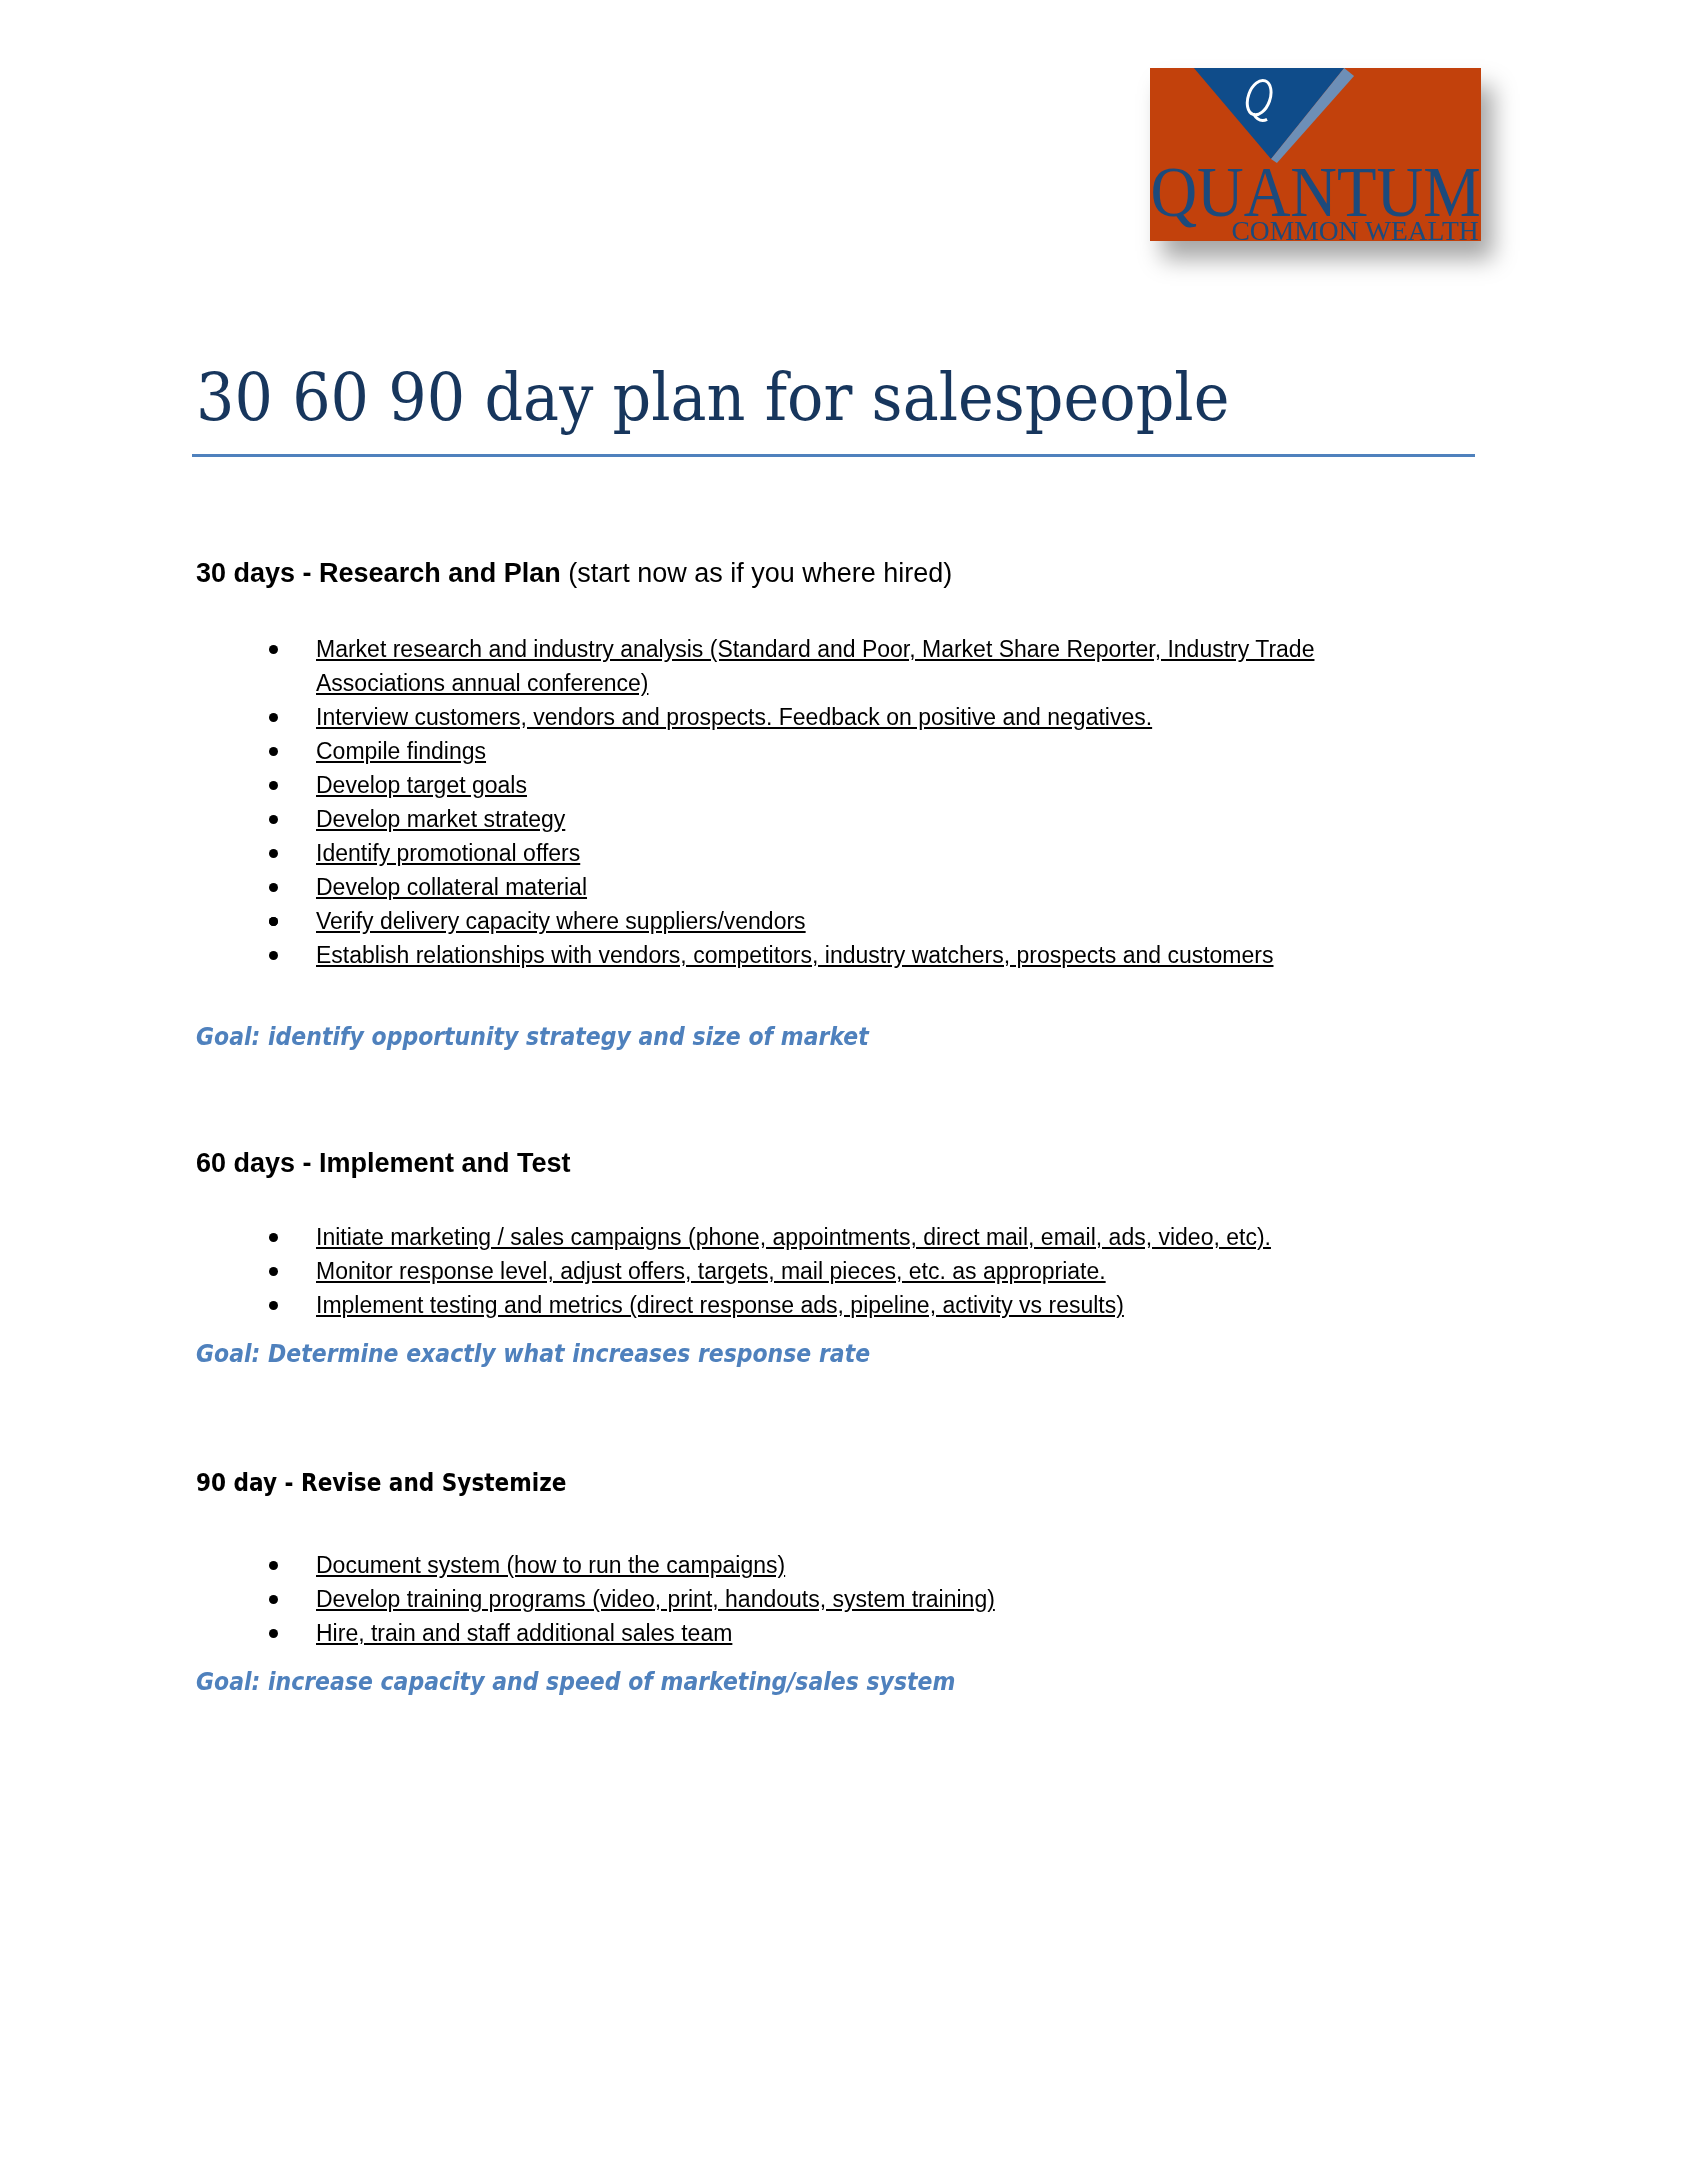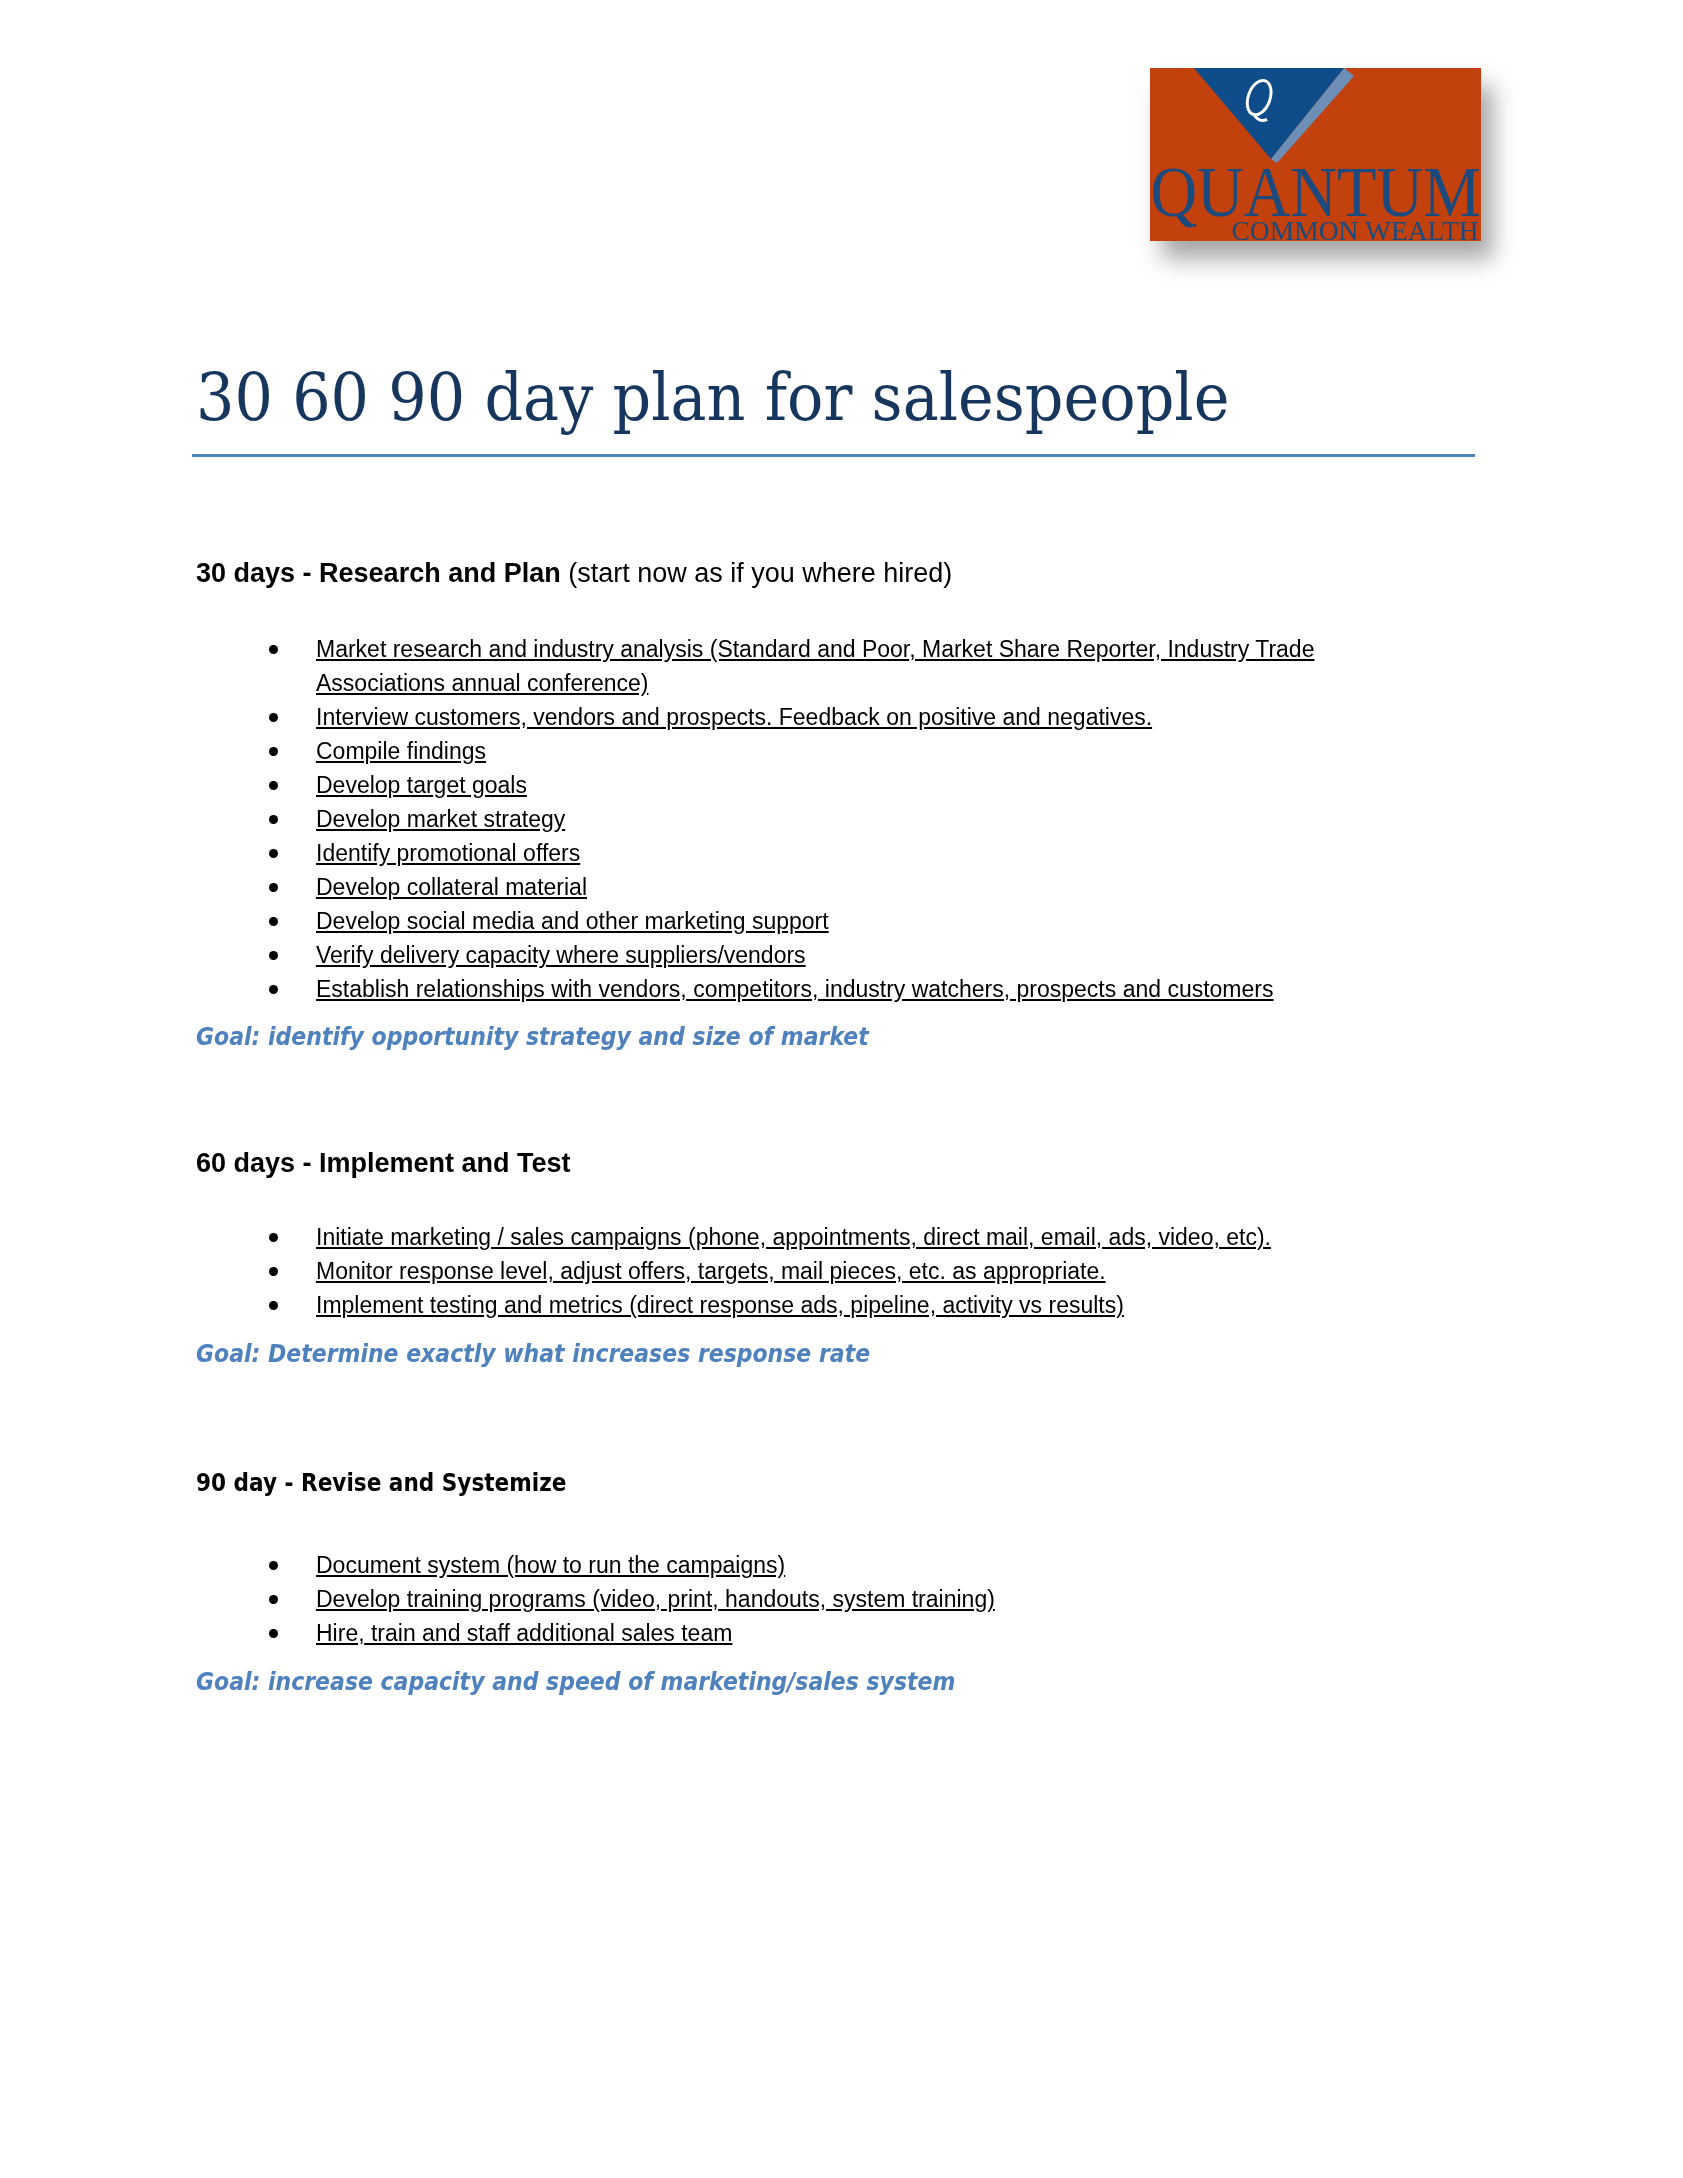--- a/index.html
+++ b/index.html
@@ -70,21 +70,20 @@
   <li>
       <span class="dot"></span>
       <span class="txt">Identify promotional offers</span>
     </li>
   <li>
       <span class="dot"></span>
       <span class="txt">Develop collateral material</span>
     </li>
   <li>
       <span class="dot"></span>
-      <span class="txt">Develop social media and other marketing support</span>
     </li>
   <li>
       <span class="dot"></span>
       <span class="txt">Verify delivery capacity where suppliers/vendors</span>
     </li>
   <li>
       <span class="dot"></span>
       <span class="txt">Establish relationships with vendors, competitors, industry watchers, prospects and customers</span>
     </li>
 </ul>

